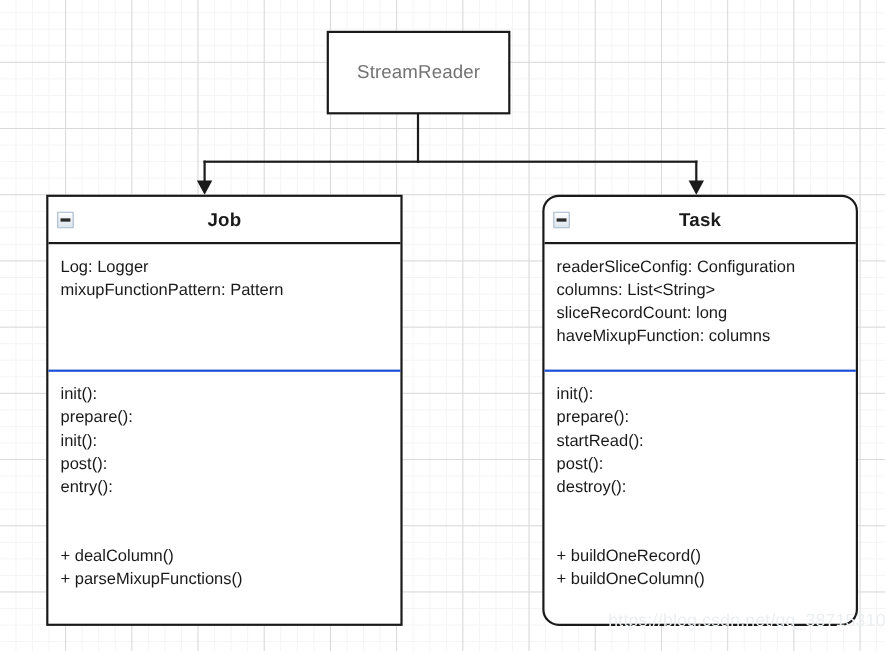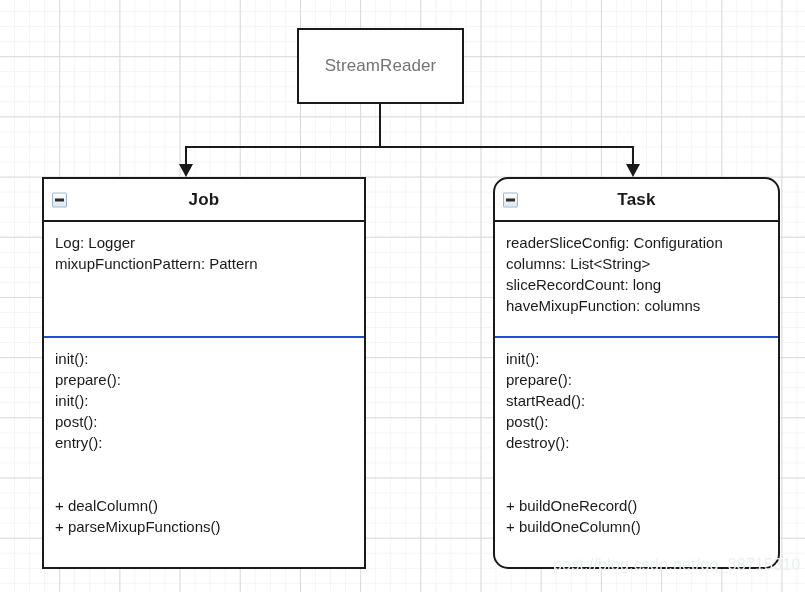--- a/index.html
+++ b/index.html
@@ -223,15 +223,15 @@
       <div class="member">startRead():</div>
       <div class="member">post():</div>
       <div class="member">destroy():</div>
       <div class="member-gap"></div>
       <div class="member-gap"></div>
       <div class="member">+ buildOneRecord()</div>
       <div class="member">+ buildOneColumn()</div>
     </div>
   </div>
 
-  <div id="watermark">post://blog.csdn.net/qq_38715310</div>
+  <div id="watermark">https://blog.csdn.net/qq_38715310</div>
 
 </div>
 
 </body></html>

